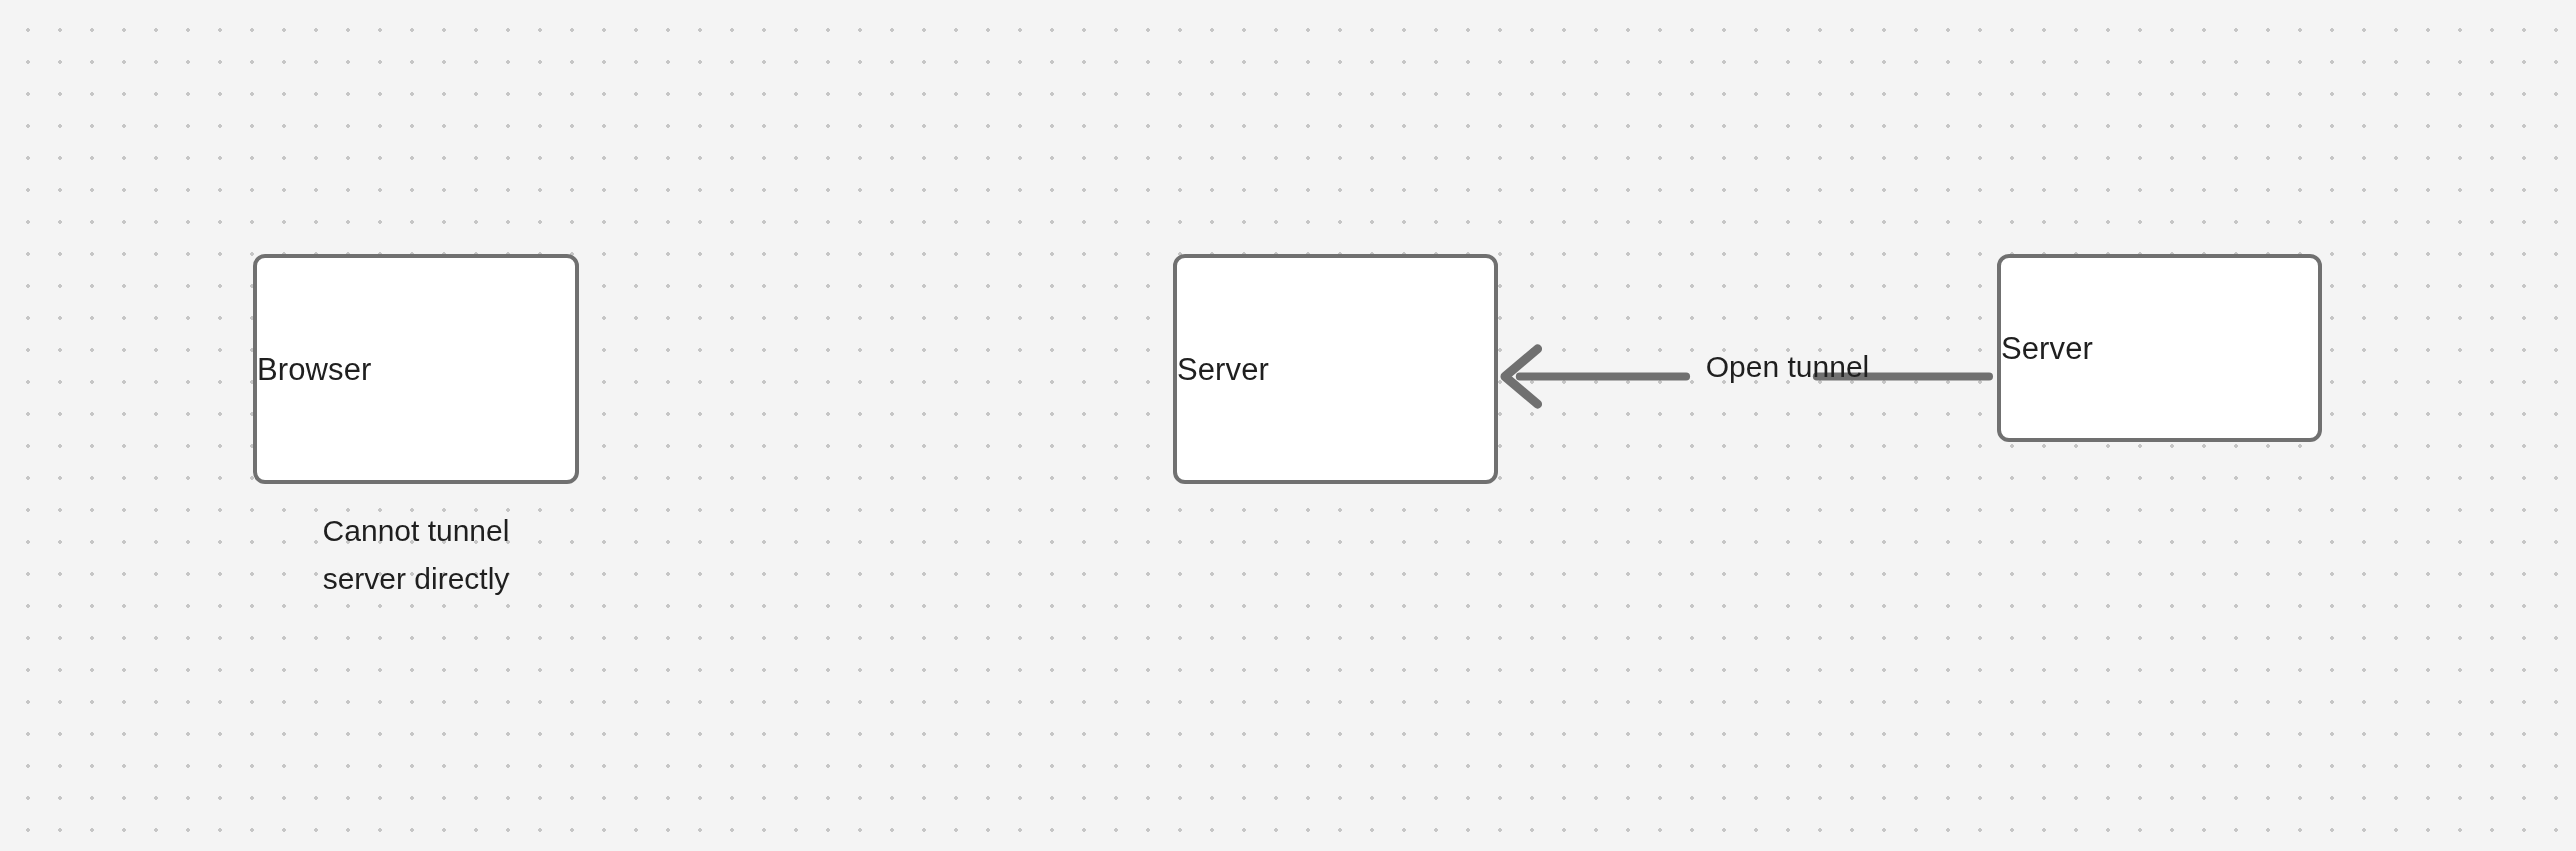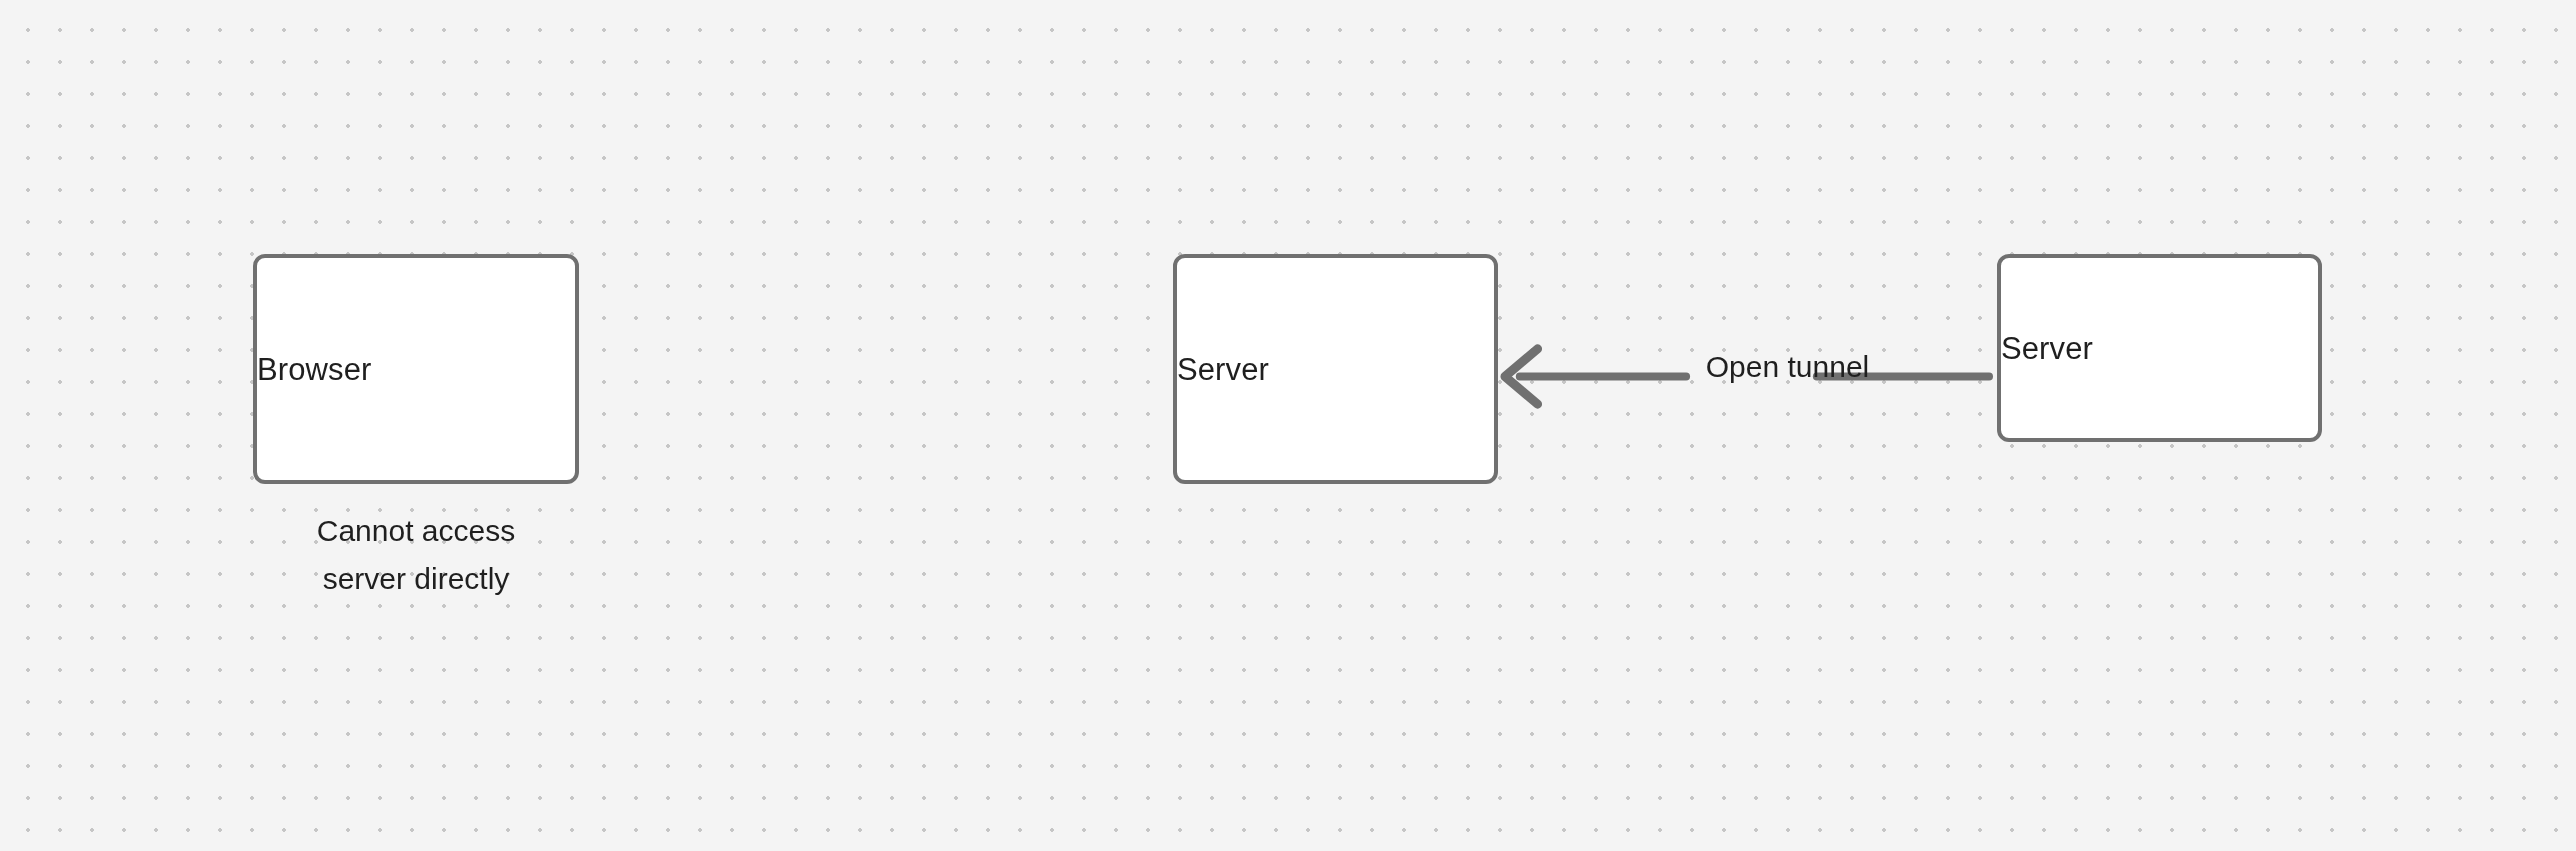--- a/index.html
+++ b/index.html
@@ -86,21 +86,21 @@
 </head>
 <body>
 
 <div id="canvas">
 
   <div class="node" id="node-browser">
     <span class="node-label">Browser</span>
   </div>
 
   <div class="caption" id="caption-browser">
-    <div>Cannot access</div>
+    <div>Cannot tunnel</div>
     <div>server directly</div>
   </div>
 
   <div class="node" id="node-gateway">
     <span class="node-label">Server</span>
   </div>
 
   <div class="node" id="node-server">
     <span class="node-label">Server</span>
   </div>

